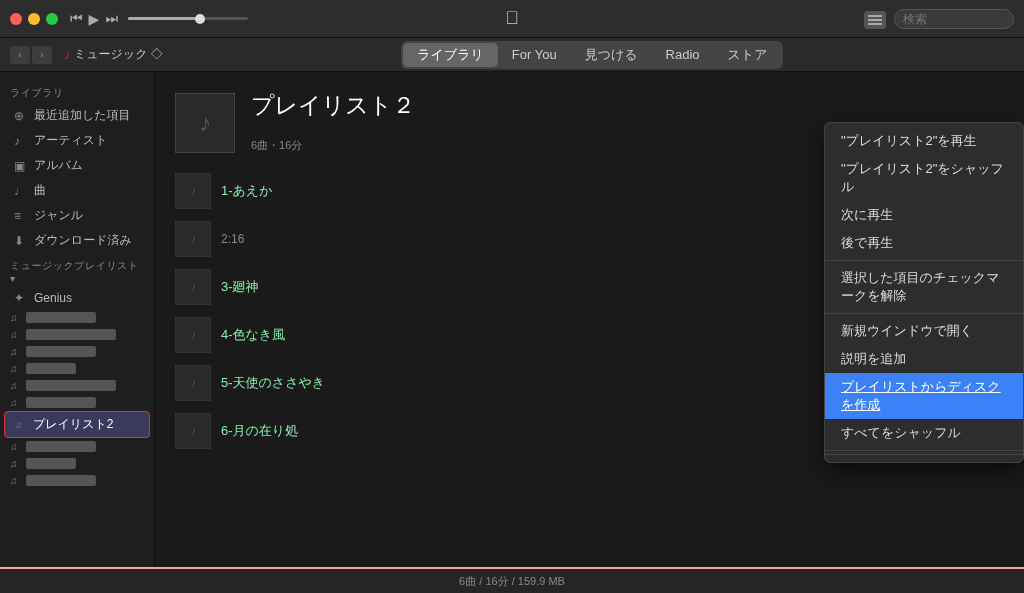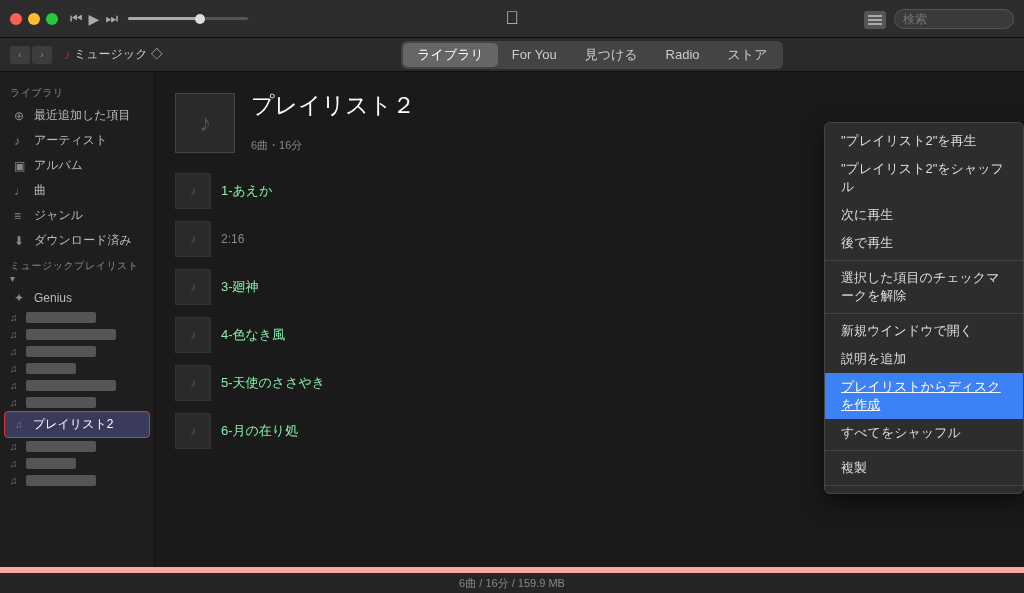--- a/index.html
+++ b/index.html
@@ -347,21 +347,21 @@
     .context-separator {
       height: 1px;
       background: #444;
       margin: 3px 0;
     }
 
     
     .status-bar {
       height: 26px;
       background: #252525;
-      border-top: 6px solid #fca5a5;
+      border-top: 2px solid #fca5a5;
       display: flex;
       align-items: center;
       justify-content: center;
       font-size: 11px;
       color: #888;
     }
   </style>
 </head>
 <body>
 
@@ -548,21 +548,20 @@
       <div class="context-menu-item">次に再生</div>
       <div class="context-menu-item">後で再生</div>
       <div class="context-separator"></div>
       <div class="context-menu-item">選択した項目のチェックマークを解除</div>
       <div class="context-separator"></div>
       <div class="context-menu-item">新規ウインドウで開く</div>
       <div class="context-menu-item">説明を追加</div>
       <div class="context-menu-item highlighted">プレイリストからディスクを作成</div>
       <div class="context-menu-item">すべてをシャッフル</div>
       <div class="context-separator"></div>
-      <div class="context-menu-item">複製</div>
       <div class="context-separator"></div>
     </div>
   </div>
 </div>
 
 <div class="status-bar">
   <span>6曲 / 16分 / 159.9 MB</span>
 </div>
 
 </body></html>

